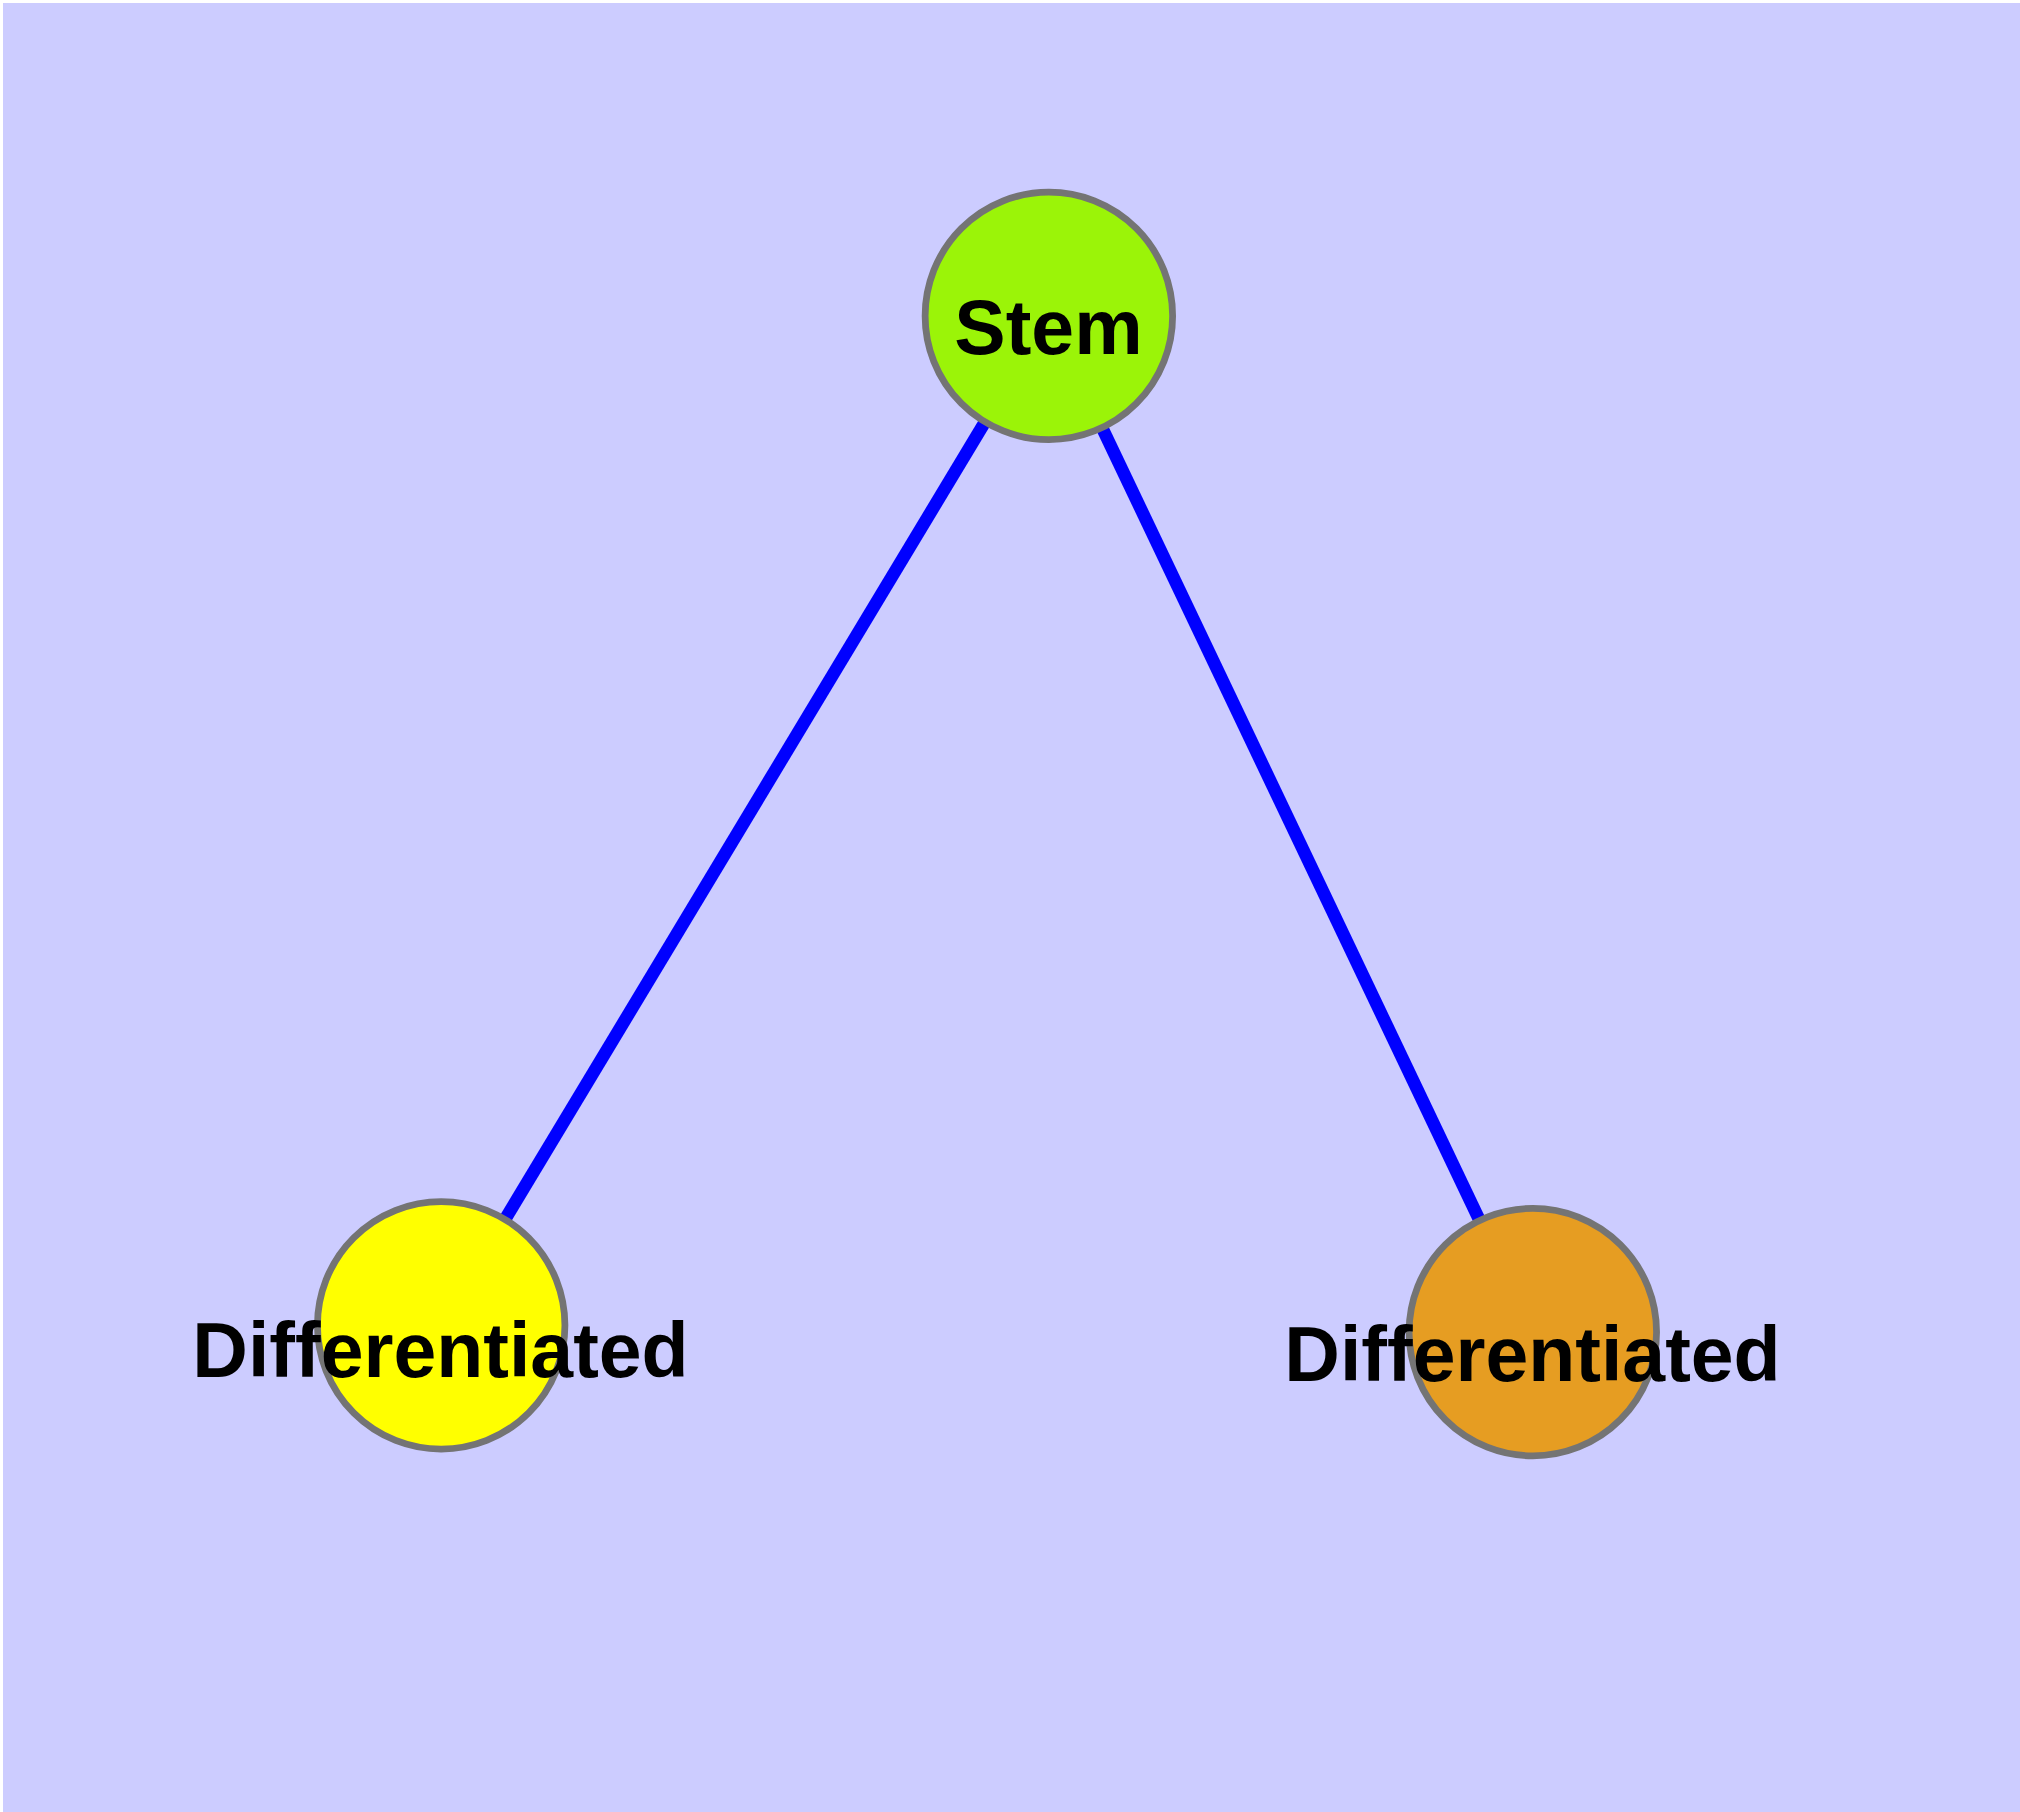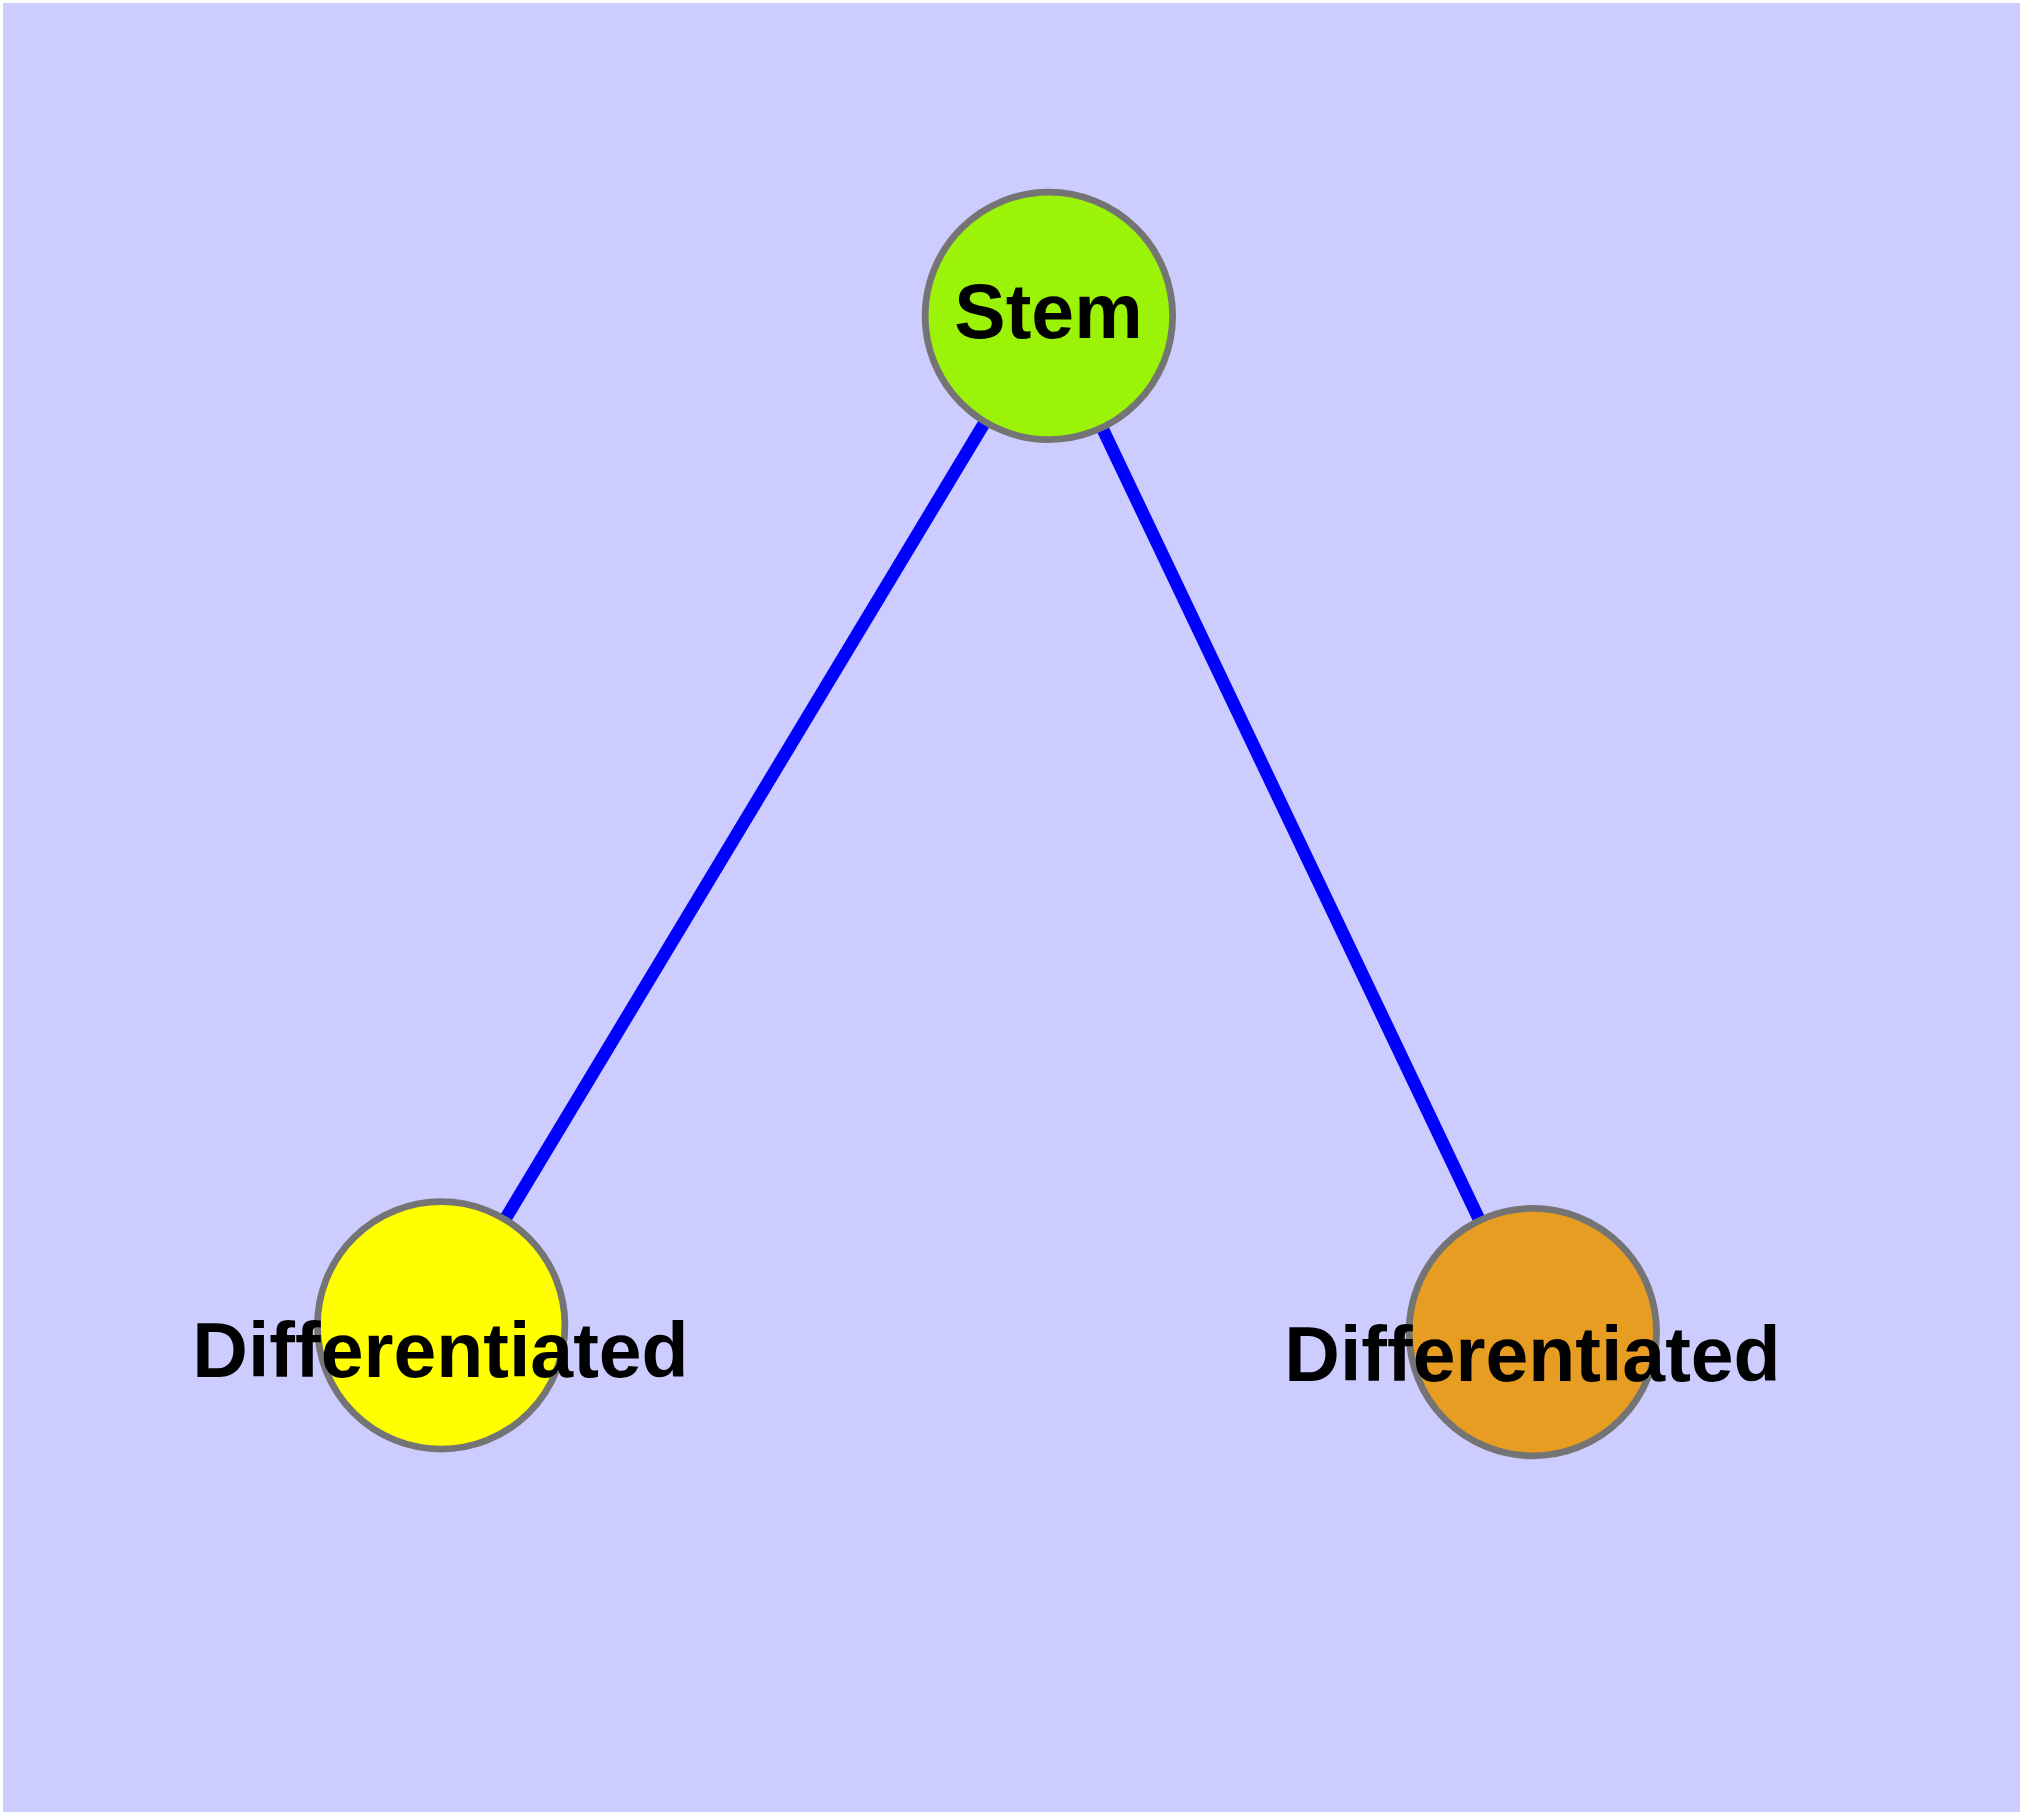--- a/index.html
+++ b/index.html
@@ -38,21 +38,21 @@
     text-align: center;
     font-weight: bold;
     font-size: 77px;
     line-height: 93px;
     color: #000000;
     white-space: nowrap;
     letter-spacing: 0px;
   }
   .node-label .label-line { display: block; margin-top: 45px; }
   
-  .label-stem   { left: 1046px; top: 308px; text-align: right;  }
+  .label-stem   { left: 1046px; top: 324px; text-align: right;  }
   .label-type-a { left: 438px;  top: 1325px; }
   .label-type-b { left: 1530px; top: 1329px; }
 </style>
 </head>
 <body>
 
 <div class="canvas">
 
   <svg width="2018" height="1809" viewBox="0 0 2381 2134">
 

